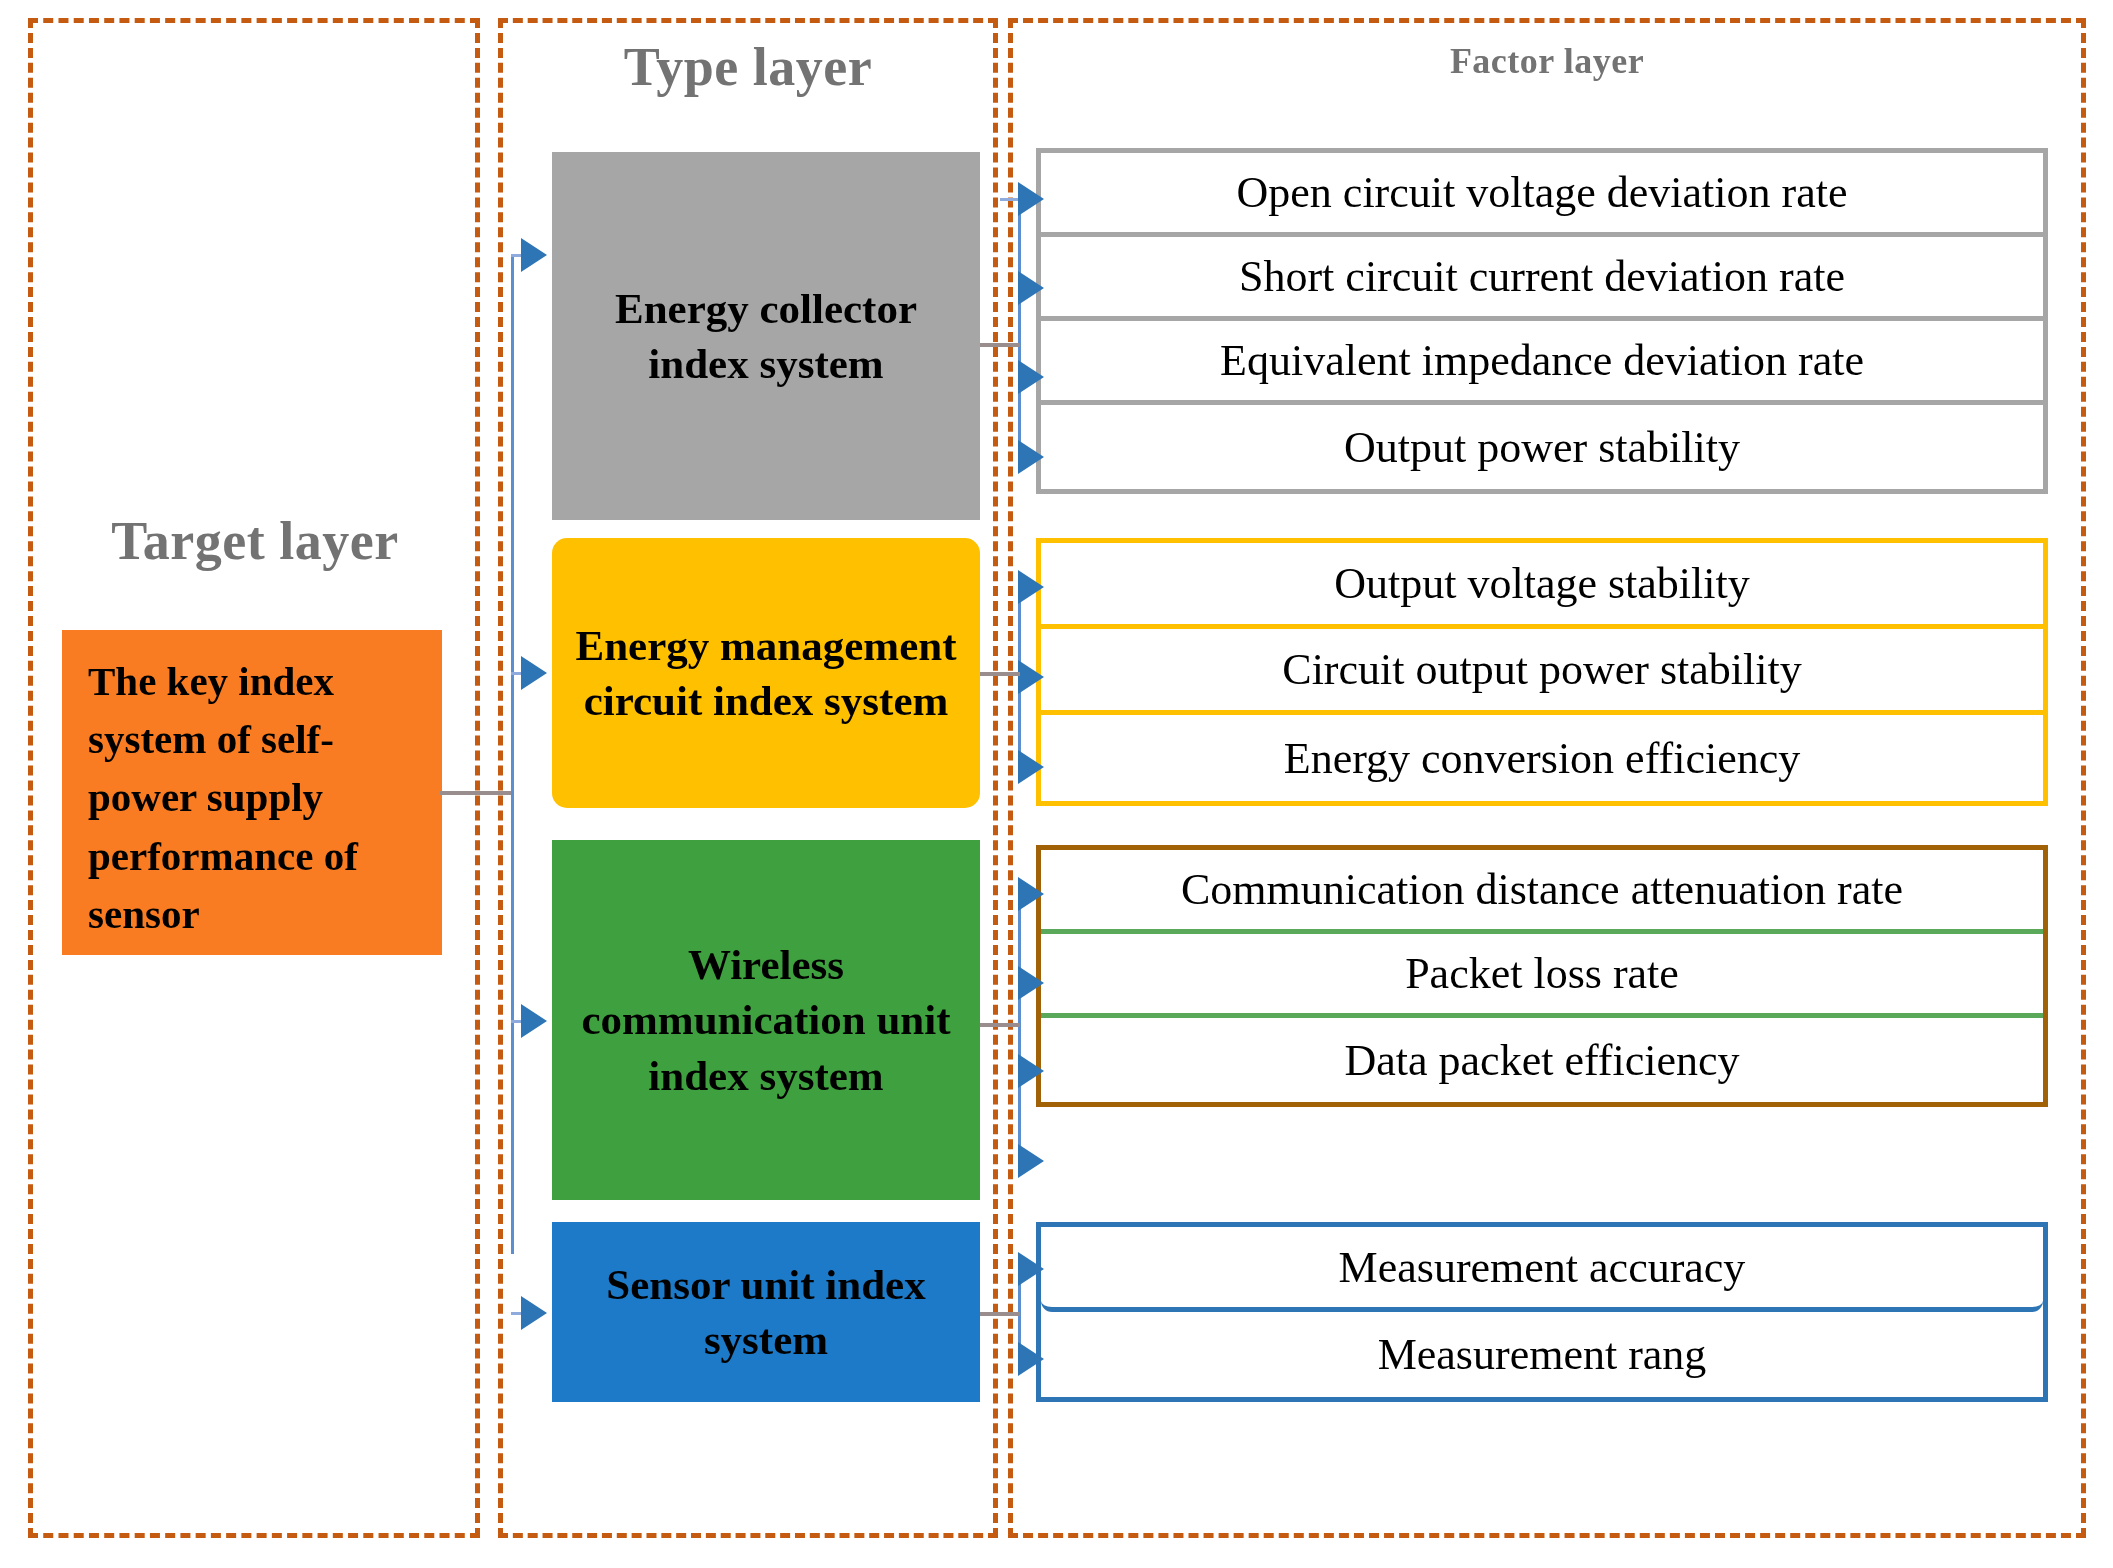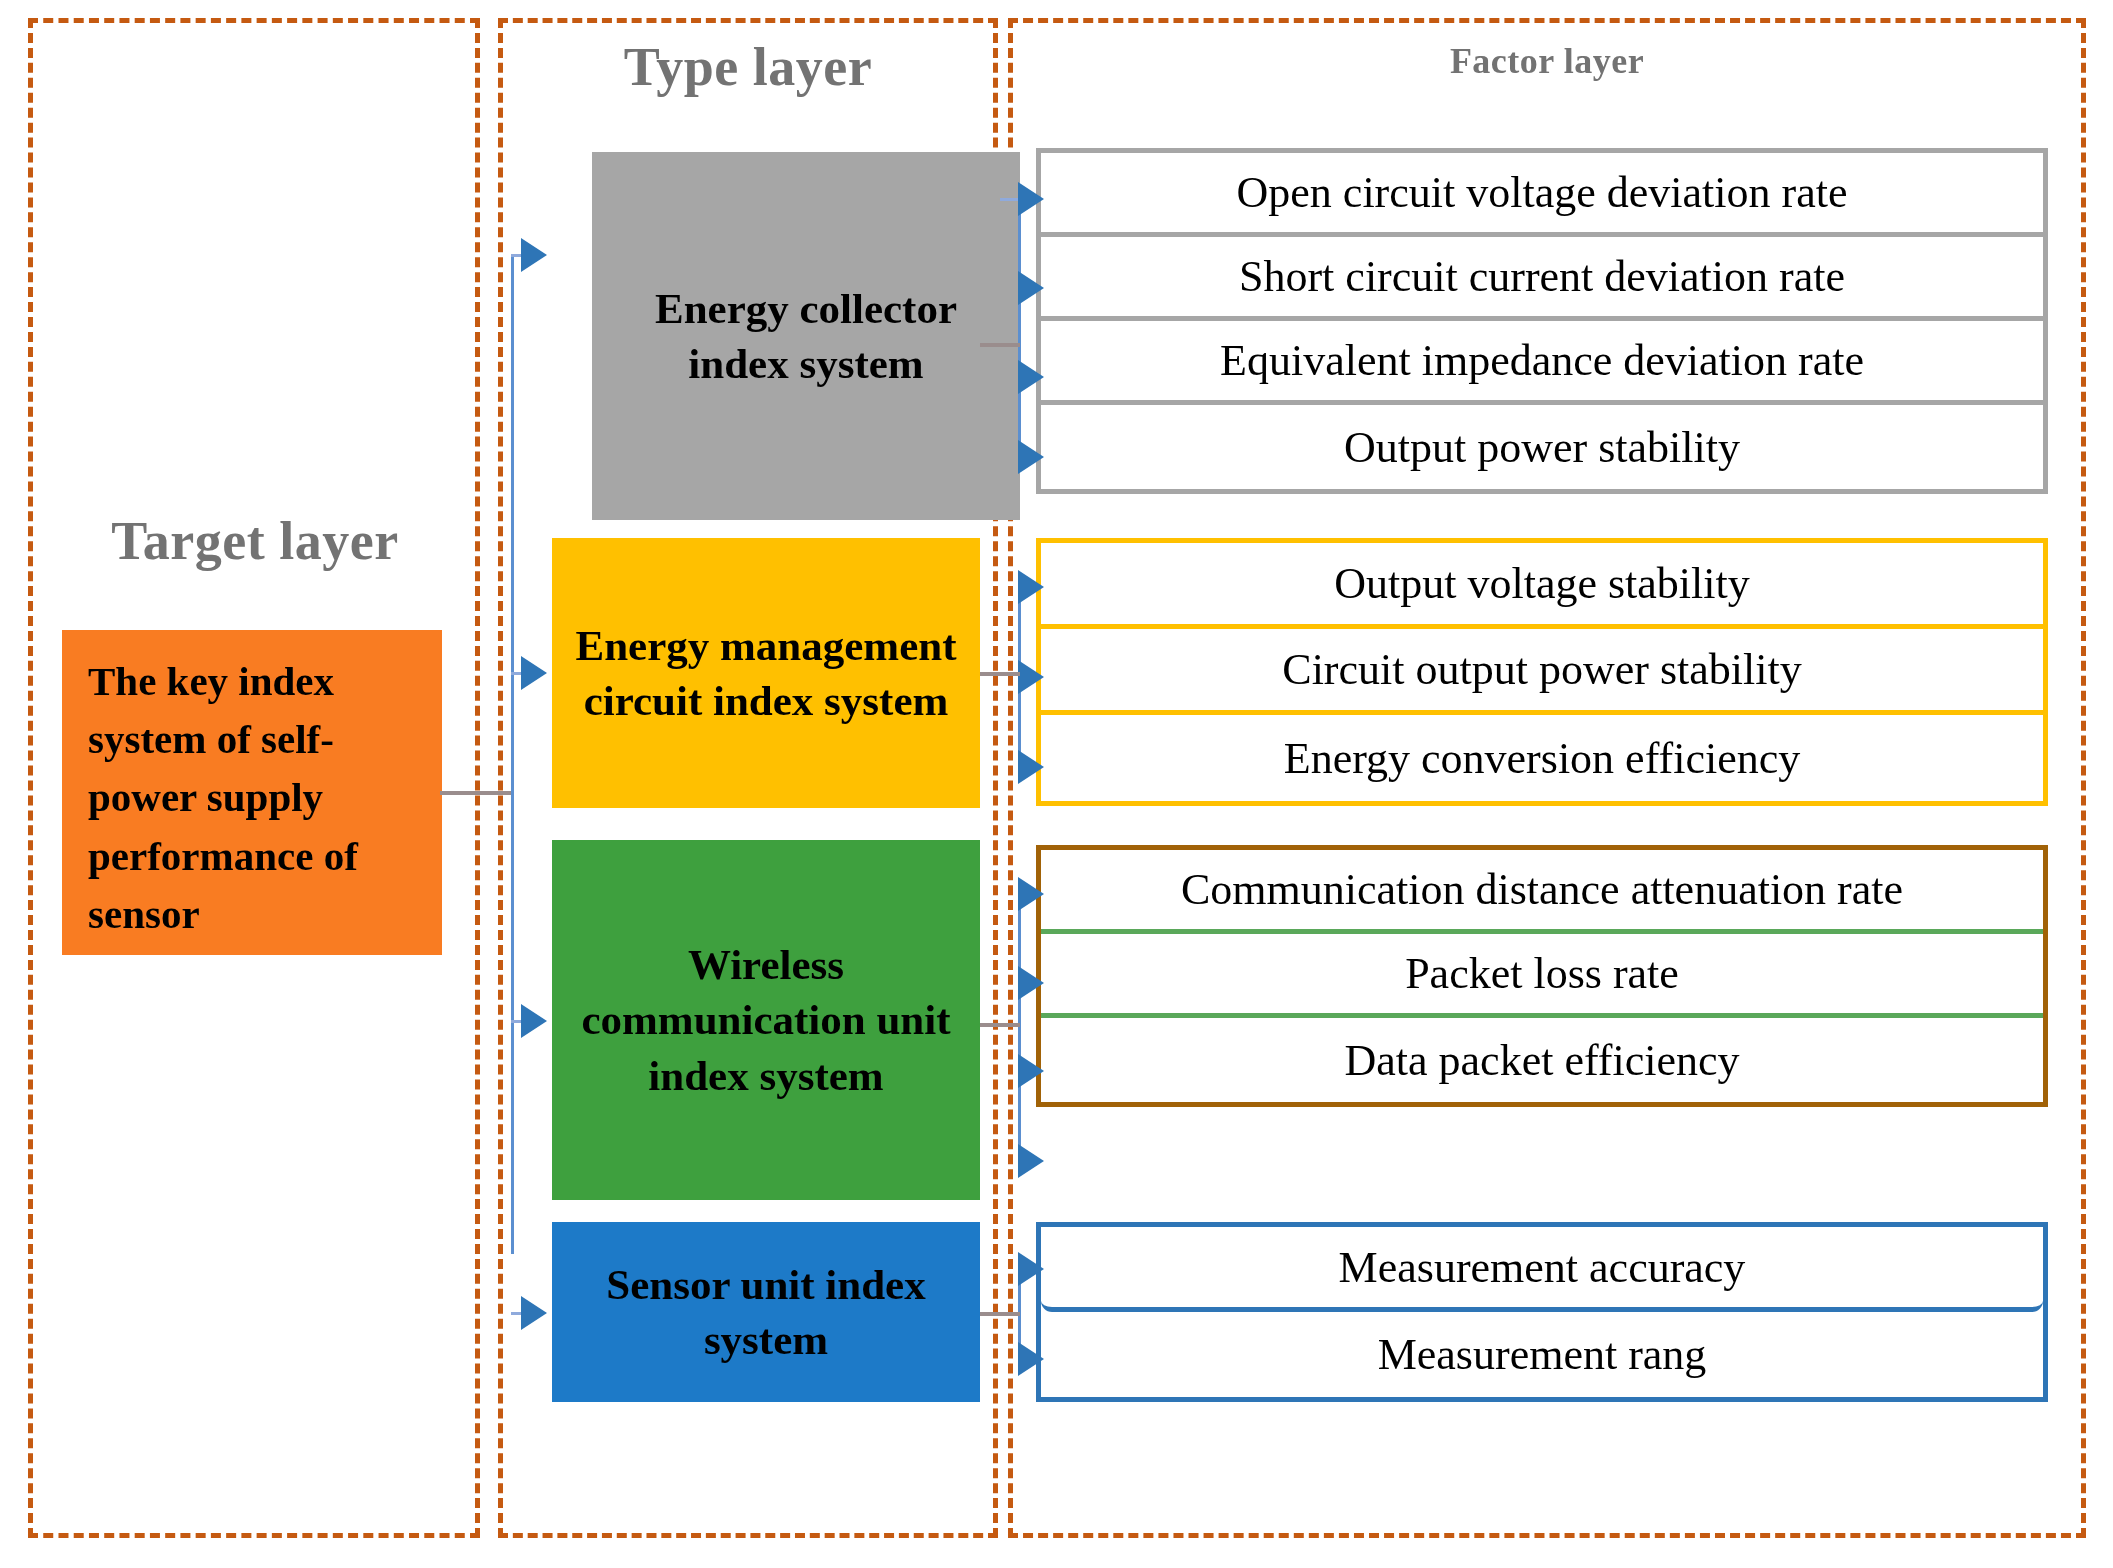--- a/index.html
+++ b/index.html
@@ -65,22 +65,22 @@
     display: flex;
     align-items: center;
     justify-content: center;
     text-align: center;
     font-weight: bold;
     font-size: 43px;
     line-height: 1.28;
     color: #000;
     padding: 0 10px;
   }
-  #type-0 { top: 152px;  height: 368px; background: #a6a6a6; margin-left: 40px; }
-  #type-1 { top: 538px;  height: 270px; background: #ffc000; }
+  #type-0 { top: 152px;  height: 368px; background: #a6a6a6; }
+  #type-1 { top: 538px;  height: 270px; background: #ffc000; border-radius: 15px; }
   #type-2 { top: 840px;  height: 360px; background: #3ea03e; }
   #type-3 { top: 1222px; height: 180px; background: #1d7ac8; }
 
   
   .factor-group {
     position: absolute;
     left: 1036px;
     width: 1012px;
     box-sizing: border-box;
     background: #ffffff;

